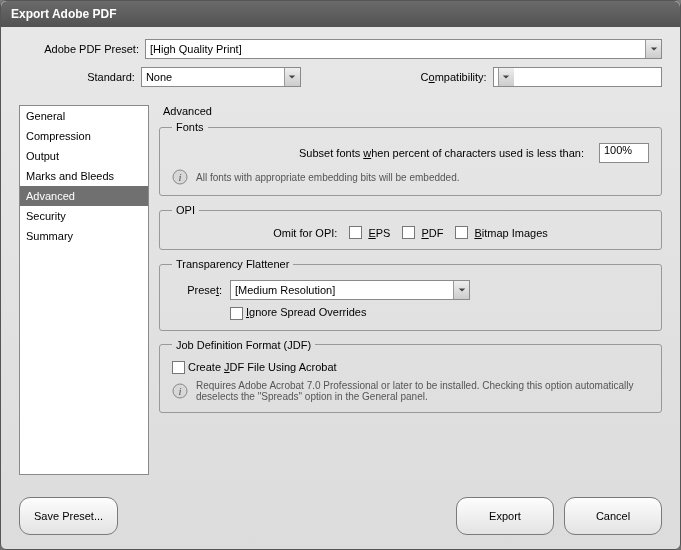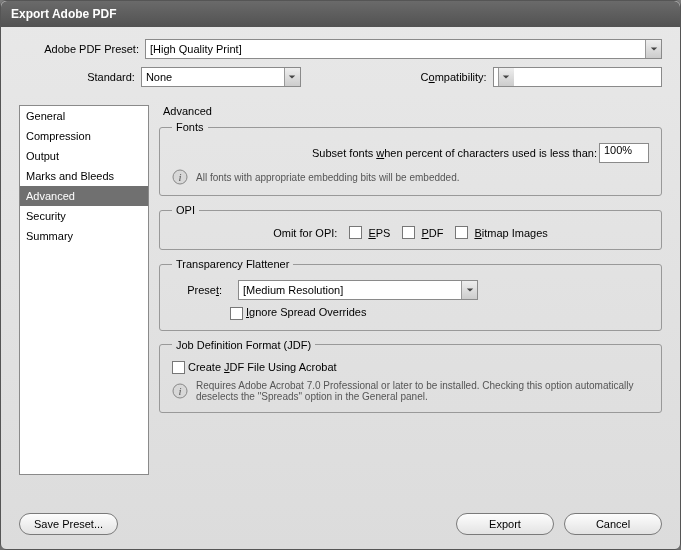--- a/index.html
+++ b/index.html
@@ -95,21 +95,21 @@
     border-radius: 3px;
     margin: 0 0 8px 0;
     padding: 10px 12px 10px 12px;
     background: transparent;
   }
   legend {
     padding: 0 4px;
     font-size: 11px;
   }
   .subset-row {
-    display:flex; align-items:center; justify-content: flex-end; gap:2px;
+    display:flex; align-items:center; justify-content: flex-end; gap:15px;
   }
   .text-input {
     width: 50px; height: 20px;
     border: 1px solid #8a8a8a;
     background:#fff;
     text-align:left;
     padding: 0 4px;
   }
   .info-row {
     display:flex; align-items:center; gap:8px; margin-top:6px;
@@ -118,35 +118,35 @@
   .info-icon {
     width:16px; height:16px; flex:0 0 16px;
     display:inline-flex; align-items:center; justify-content:center;
   }
   .checkbox {
     width:13px; height:13px; border:1px solid #777; background:#fff;
     display:inline-block; vertical-align:middle; margin-right:3px;
   }
   .opi-row { display:flex; align-items:center; gap:12px; justify-content:center; }
   .opi-row label { display:inline-flex; align-items:center; gap:3px; }
-  .flat-row { display:flex; align-items:center; gap:16px; }
+  .flat-row { display:flex; align-items:center; gap:8px; }
   .flat-row .pl { width:50px; text-align:right; }
   .flat-select { width: 240px; }
   .flat-check-row { padding-left: 58px; margin-top:6px; display:flex; align-items:center; gap:4px; }
   .jdf-check-row { display:flex; align-items:center; gap:4px; }
   .footer {
     position: absolute;
     bottom: 14px;
     left: 18px; right: 18px;
     display: flex;
     align-items: center;
   }
   .btn {
     min-width: 98px;
-    height: 22px;
+    height: 38px;
     background: linear-gradient(#fdfdfd,#e3e3e3);
     border: 1px solid #7a7a7a;
     border-radius: 11px;
     display:inline-flex; align-items:center; justify-content:center;
     padding: 8px 14px;
     cursor: default;
   }
   .footer .spacer { flex:1; }
   .u { text-decoration: underline; }
 </style>

